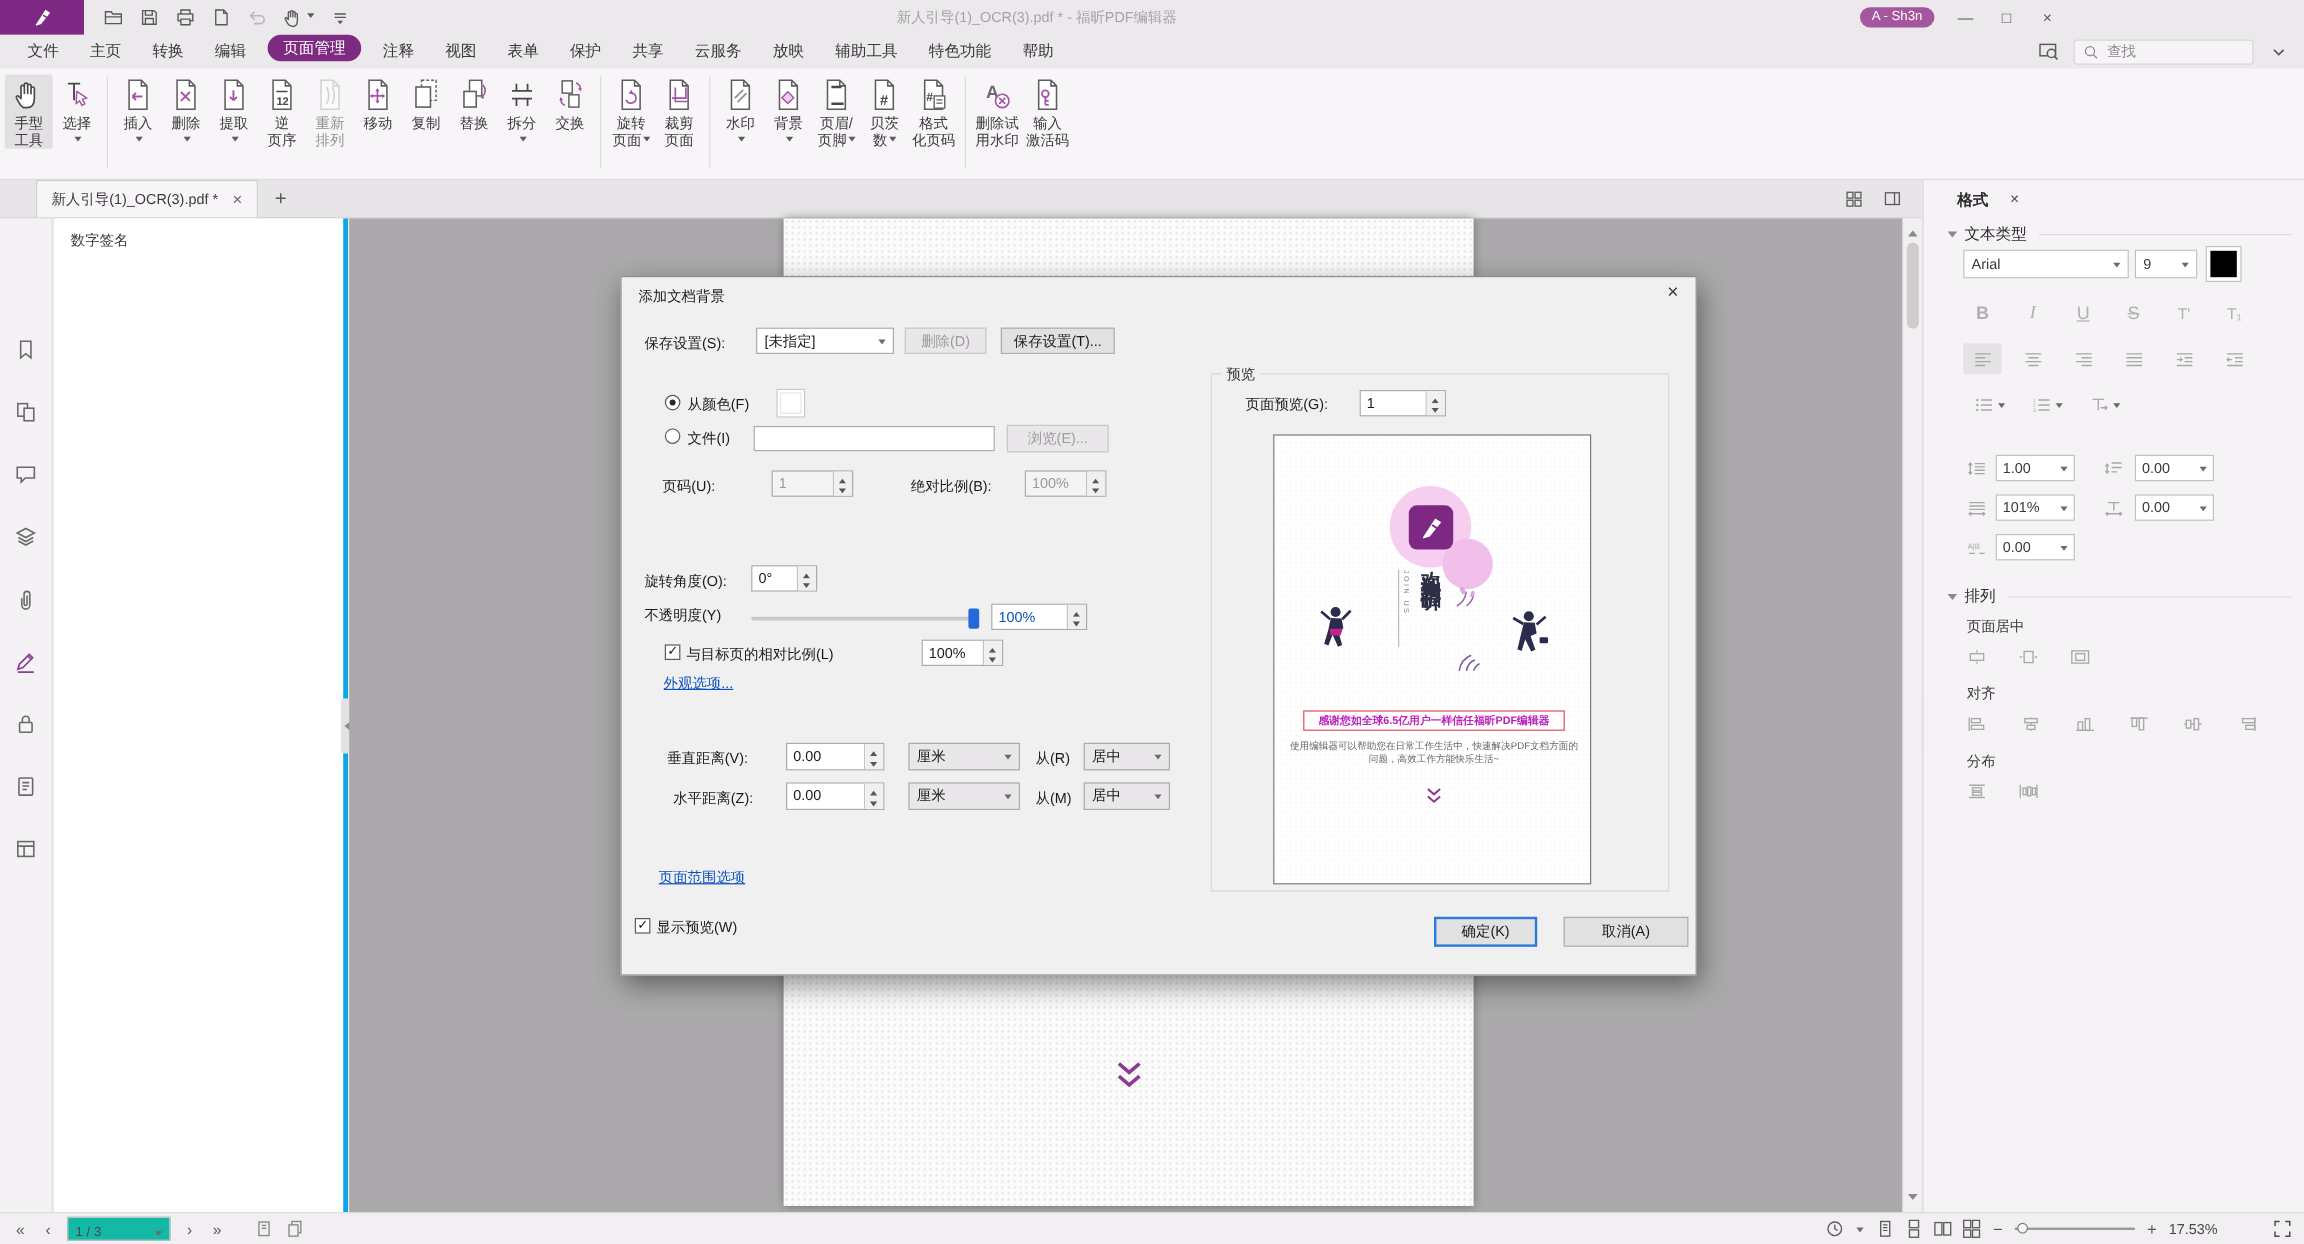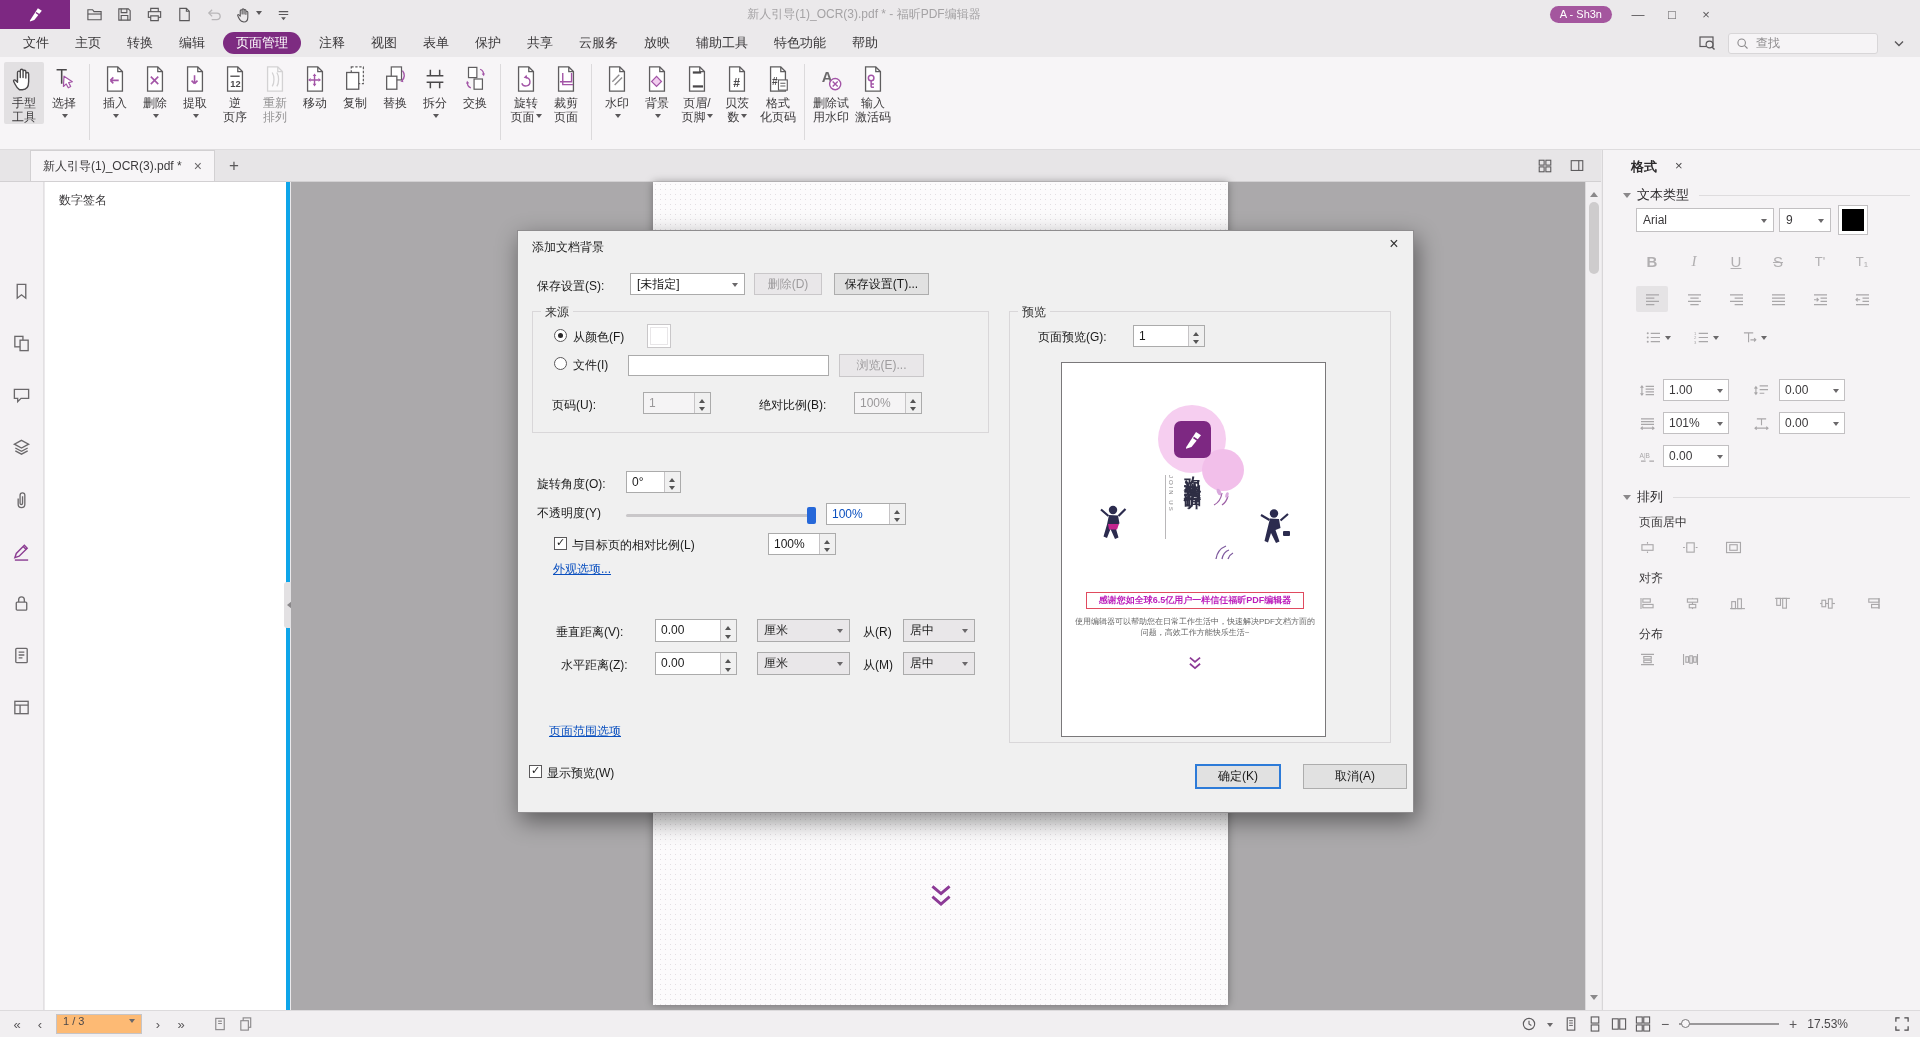--- a/index.html
+++ b/index.html
@@ -12,21 +12,21 @@
 .qat{display:flex;gap:13px;margin-left:16px;align-items:center}
 .qat-item{display:flex;align-items:center;gap:2px}
 .qat-item.disabled{opacity:.9}
 .qat-icon{width:17px;height:17px;display:block}
 .title{position:absolute;left:50%;transform:translateX(-50%);font-size:12px;color:#a5a3a5;white-space:nowrap}
 .tb-right{margin-left:auto;display:flex;align-items:center;gap:18px;padding-right:14px}
 .badge{background:#A4569E;color:#fff;font-size:11px;line-height:17px;padding:0 10px;border-radius:9px}
 .winbtn{color:#5a585a;font-size:13px;width:16px;text-align:center;line-height:29px}
 
 .menubar{position:absolute;top:29px;left:0;width:1920px;height:28px;background:#ebe9eb;display:flex;align-items:center}
-.tabs{display:flex;align-items:center;padding-left:10px}
+.tabs{display:flex;padding-left:10px}
 .mtab{font-size:13px;color:#3a383a;padding:0 13px;height:28px;line-height:28px;white-space:nowrap}
 .mtab.active{background:#7D2B81;color:#fff;border-radius:12px;height:22px;line-height:22px;margin:0 5px;padding:0 13px}
 .menu-right{margin-left:auto;display:flex;align-items:center;gap:12px;padding-right:12px}
 .mr-icon{width:18px;height:18px;display:block}
 .searchbox{display:flex;align-items:center;gap:6px;width:150px;height:21px;border:1px solid #d8d6d8;background:#f6f4f6;border-radius:3px;padding:0 6px}
 .s-icon16{width:15px;height:15px;display:block}
 .ph{font-size:12px;color:#8d8b8d}
 
 .ribbon{position:absolute;top:57px;left:0;width:1920px;height:93px;background:#f7f5f7;border-bottom:1px solid #dedcde;display:flex;align-items:flex-start;padding:5px 0 0 4px}
 .rtool{display:flex;flex-direction:column;align-items:center;min-width:40px;padding:2px 3px 0;border-radius:2px}
@@ -80,21 +80,21 @@
 .glyph{font-size:15px;color:#b1afb1}
 .g-b{font-weight:bold}.g-i{font-style:italic;font-family:"Liberation Serif",serif}.g-u{text-decoration:underline}.g-s{text-decoration:line-through}
 .g-sup{font-size:13px}
 .m-icon{width:17px;height:13px;display:block}
 .rp-field{position:absolute;display:flex;align-items:center;border:1px solid #c2c0c2;background:#fff;height:22px;padding:0 5px;font-size:12px;width:66px}
 .rp-field .cval{flex:1}
 .rp-lbl{position:absolute;font-size:12px;color:#3a383a}
 
 .statusbar{position:absolute;top:1010px;left:0;width:1920px;height:27px;background:#f1eff1;border-top:1px solid #dcdadc;display:flex;align-items:center;padding:0 10px;gap:9px;font-size:12px;color:#4a484a}
 .navg{font-size:13px;color:#5a585a;width:14px;text-align:center}
-.pagebox{width:86px;height:20px;background:#fdba74;border:1px solid #c6c4c6;display:flex;align-items:flex-start;padding:0 6px;gap:15px}
+.pagebox{width:86px;height:20px;background:#14b8a6;border:1px solid #c6c4c6;display:flex;align-items:flex-end;padding:0 6px;gap:15px}
 .pagebox span{flex:1;font-size:11px}
 .s-icon{width:16px;height:16px;display:block}
 .sb-right{margin-left:auto;display:flex;align-items:center;gap:10px}
 .zoom-track{position:relative;width:100px;height:2px;background:#9a989a}
 .zoom-handle{position:absolute;left:2px;top:-4px;width:9px;height:9px;border:1px solid #7a787a;border-radius:50%;background:#f7f5f7}
 .zsign{font-size:14px;color:#5a585a}
 
 .dialog{position:absolute;left:517px;top:230px;width:897px;height:583px;background:#f0f0f0;border:1px solid #8f8d8f;box-shadow:3px 8px 22px rgba(0,0,0,.45);font-size:12px;color:#1a1a1a;z-index:50}
 .dlg-title{position:absolute;left:14px;top:8px;font-size:12px;color:#222}
 .dlg-close{position:absolute;right:8px;top:4px;font-size:16px;color:#333;width:22px;height:20px;text-align:center}
@@ -1013,23 +1013,20 @@
     <div class="dlg-close">×</div>
 
     <span class="lbl" style="left:19px;top:47px">保存设置(S):</span>
     <div class="dcombo" style="left:112px;top:42px;width:115px">
         <span class="cval">[未指定]</span>
         <i class="ct"></i>
       </div>
     <div class="btn disabled" style="left:236px;top:42px;width:68px;height:22px">删除(D)</div>
     <div class="btn" style="left:316px;top:42px;width:95px;height:22px">保存设置(T)...</div>
 
-    <div class="gbox" style="left:14px;top:80px;width:457px;height:122px">
-      <span class="gleg">来源</span>
-    </div>
     <span class="radio checked" style="left:36px;top:98px"></span>
     <span class="lbl" style="left:55px;top:98px">从颜色(F)</span>
     <div class="colorwell" style="left:129px;top:93px">
         <div class="inner"></div>
       </div>
     <span class="radio" style="left:36px;top:126px"></span>
     <span class="lbl" style="left:55px;top:126px">文件(I)</span>
     <div class="txtinput" style="left:110px;top:124px;width:201px"><span></span></div>
     <div class="btn disabled" style="left:321px;top:123px;width:85px;height:23px">浏览(E)...</div>
     <span class="lbl" style="left:34px;top:166px">页码(U):</span>

